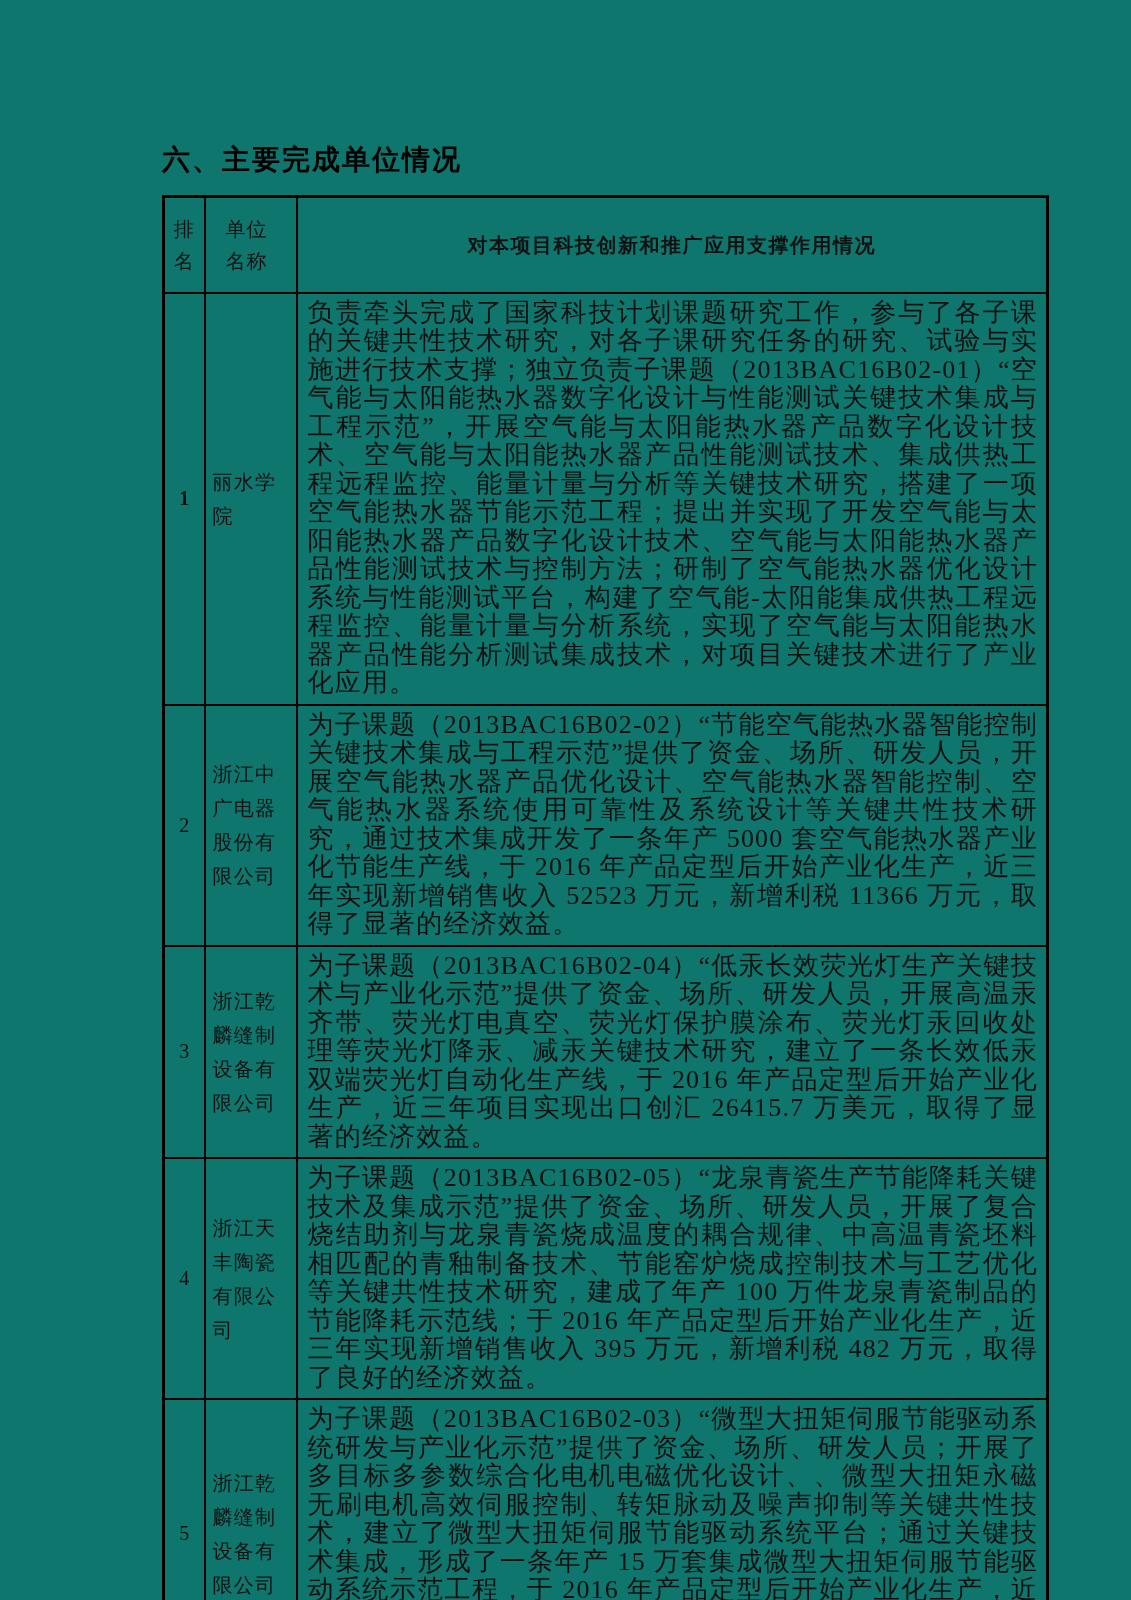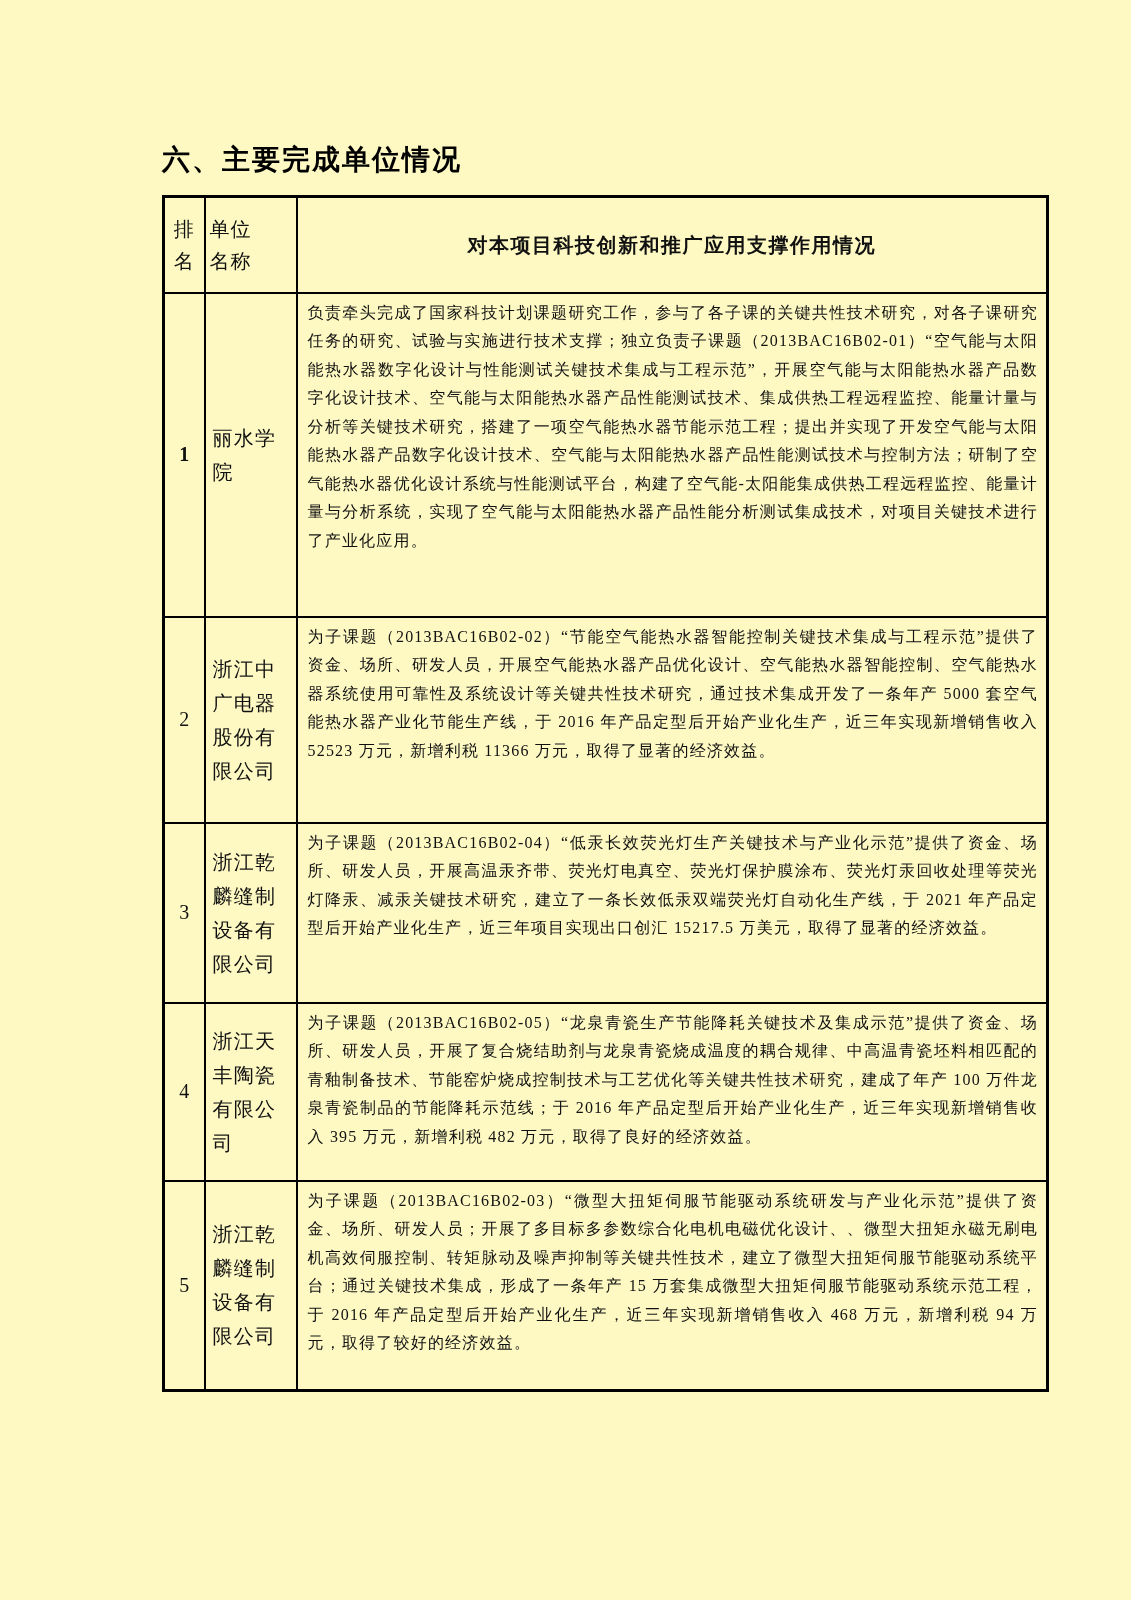--- a/index.html
+++ b/index.html
@@ -1,21 +1,21 @@
 <!DOCTYPE html>
 <html><head>
 <meta charset="utf-8">
 <style>
   * { margin: 0; padding: 0; box-sizing: border-box; }
   html, body { background: #ffffff; }
   .page {
     position: relative;
     width: 1131px;
     height: 1600px;
-    background: #fef9c3;
+    background: #0f766e;
     font-family: "Liberation Serif", "DejaVu Serif", serif;
     color: #111111;
     overflow: hidden;
   }
   .doc-title {
     position: absolute;
     left: 162px;
     top: 141px;
     font-family: "Liberation Sans", "DejaVu Sans", sans-serif;
     font-weight: 700;
@@ -43,21 +43,21 @@
   th.h-rank, th.h-unit, th.h-contrib {
     height: 96px;
     font-weight: 400;
     font-size: 20px;
     letter-spacing: 1px;
     vertical-align: middle;
     white-space: pre-line;
     line-height: 32px;
   }
   th.h-rank { text-align: center; }
-  th.h-unit { text-align: left; padding-left: 4px; }
+  th.h-unit { text-align: left; padding-left: 20px; }
   th.h-contrib {
     text-align: center;
     font-weight: 700;
     white-space: normal;
     letter-spacing: 1.5px;
     margin-top: 15px;
   }
 
   td.rank-cell {
     text-align: center;
@@ -70,21 +70,21 @@
     vertical-align: middle;
     font-size: 20px;
     letter-spacing: 1.2px;
     line-height: 34px;
     padding: 4px 15px 4px 7px;
     word-break: break-all;
     margin-left: 36px;
   }
   td.contrib-cell {
     vertical-align: top;
-    font-size: 16px;
+    font-size: 26px;
     letter-spacing: 1.2px;
     line-height: 28.5px;
     padding: 5px 8px 6px 10px;
     text-align: justify;
     word-break: break-all;
   }
   tbody tr:nth-child(1) td { height: 324px; }
   tbody tr:nth-child(2) td { height: 206px; }
   tbody tr:nth-child(3) td { height: 180px; }
   tbody tr:nth-child(4) td { height: 178px; }
@@ -119,21 +119,21 @@
         <td class="contrib-cell">负责牵头完成了国家科技计划课题研究工作，参与了各子课的关键共性技术研究，对各子课研究任务的研究、试验与实施进行技术支撑；独立负责子课题（2013BAC16B02-01）“空气能与太阳能热水器数字化设计与性能测试关键技术集成与工程示范”，开展空气能与太阳能热水器产品数字化设计技术、空气能与太阳能热水器产品性能测试技术、集成供热工程远程监控、能量计量与分析等关键技术研究，搭建了一项空气能热水器节能示范工程；提出并实现了开发空气能与太阳能热水器产品数字化设计技术、空气能与太阳能热水器产品性能测试技术与控制方法；研制了空气能热水器优化设计系统与性能测试平台，构建了空气能-太阳能集成供热工程远程监控、能量计量与分析系统，实现了空气能与太阳能热水器产品性能分析测试集成技术，对项目关键技术进行了产业化应用。</td>
       </tr>
       <tr>
         <td class="rank-cell">2</td>
         <td class="unit-cell">浙江中广电器股份有限公司</td>
         <td class="contrib-cell">为子课题（2013BAC16B02-02）“节能空气能热水器智能控制关键技术集成与工程示范”提供了资金、场所、研发人员，开展空气能热水器产品优化设计、空气能热水器智能控制、空气能热水器系统使用可靠性及系统设计等关键共性技术研究，通过技术集成开发了一条年产 5000 套空气能热水器产业化节能生产线，于 2016 年产品定型后开始产业化生产，近三年实现新增销售收入 52523 万元，新增利税 11366 万元，取得了显著的经济效益。</td>
       </tr>
       <tr>
         <td class="rank-cell">3</td>
         <td class="unit-cell">浙江乾麟缝制设备有限公司</td>
-        <td class="contrib-cell">为子课题（2013BAC16B02-04）“低汞长效荧光灯生产关键技术与产业化示范”提供了资金、场所、研发人员，开展高温汞齐带、荧光灯电真空、荧光灯保护膜涂布、荧光灯汞回收处理等荧光灯降汞、减汞关键技术研究，建立了一条长效低汞双端荧光灯自动化生产线，于 2021 年产品定型后开始产业化生产，近三年项目实现出口创汇 15217.5 万美元，取得了显著的经济效益。</td>
+        <td class="contrib-cell">为子课题（2013BAC16B02-04）“低汞长效荧光灯生产关键技术与产业化示范”提供了资金、场所、研发人员，开展高温汞齐带、荧光灯电真空、荧光灯保护膜涂布、荧光灯汞回收处理等荧光灯降汞、减汞关键技术研究，建立了一条长效低汞双端荧光灯自动化生产线，于 2016 年产品定型后开始产业化生产，近三年项目实现出口创汇 26415.7 万美元，取得了显著的经济效益。</td>
       </tr>
       <tr>
         <td class="rank-cell">4</td>
         <td class="unit-cell">浙江天丰陶瓷有限公司</td>
         <td class="contrib-cell">为子课题（2013BAC16B02-05）“龙泉青瓷生产节能降耗关键技术及集成示范”提供了资金、场所、研发人员，开展了复合烧结助剂与龙泉青瓷烧成温度的耦合规律、中高温青瓷坯料相匹配的青釉制备技术、节能窑炉烧成控制技术与工艺优化等关键共性技术研究，建成了年产 100 万件龙泉青瓷制品的节能降耗示范线；于 2016 年产品定型后开始产业化生产，近三年实现新增销售收入 395 万元，新增利税 482 万元，取得了良好的经济效益。</td>
       </tr>
       <tr>
         <td class="rank-cell">5</td>
         <td class="unit-cell">浙江乾麟缝制设备有限公司</td>
         <td class="contrib-cell">为子课题（2013BAC16B02-03）“微型大扭矩伺服节能驱动系统研发与产业化示范”提供了资金、场所、研发人员；开展了多目标多参数综合化电机电磁优化设计、、微型大扭矩永磁无刷电机高效伺服控制、转矩脉动及噪声抑制等关键共性技术，建立了微型大扭矩伺服节能驱动系统平台；通过关键技术集成，形成了一条年产 15 万套集成微型大扭矩伺服节能驱动系统示范工程，于 2016 年产品定型后开始产业化生产，近三年实现新增销售收入 468 万元，新增利税 94 万元，取得了较好的经济效益。</td>

